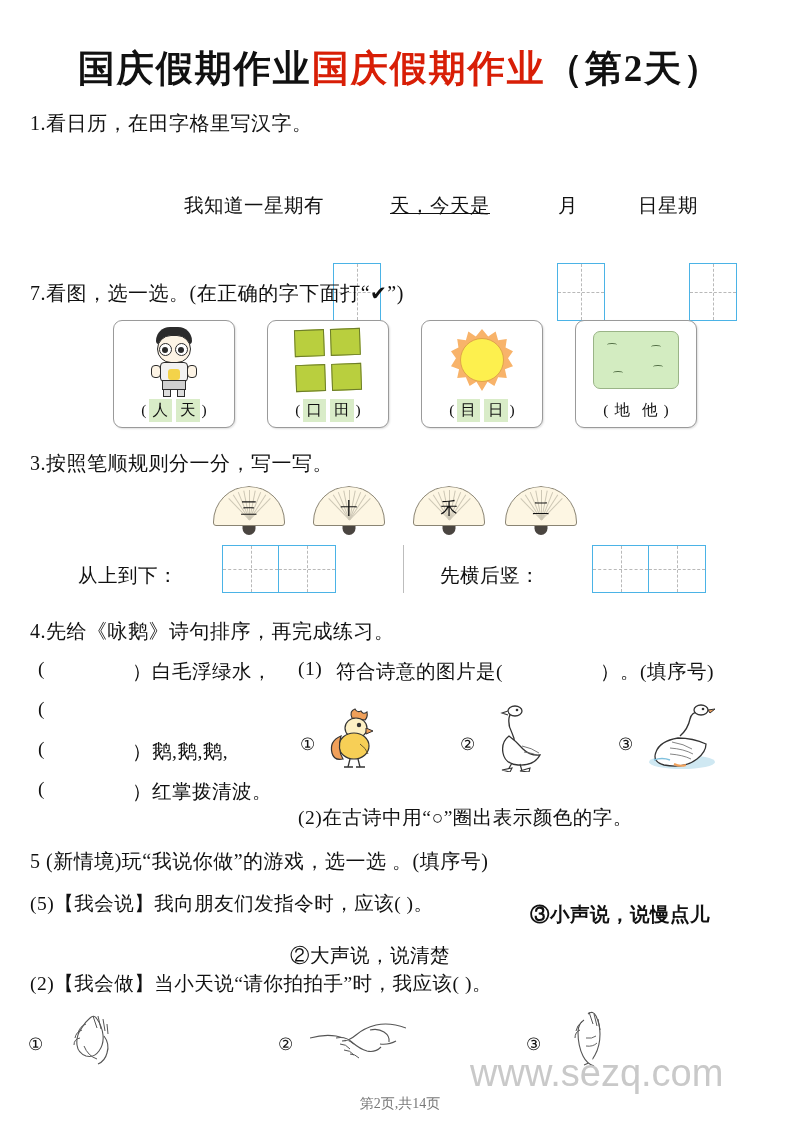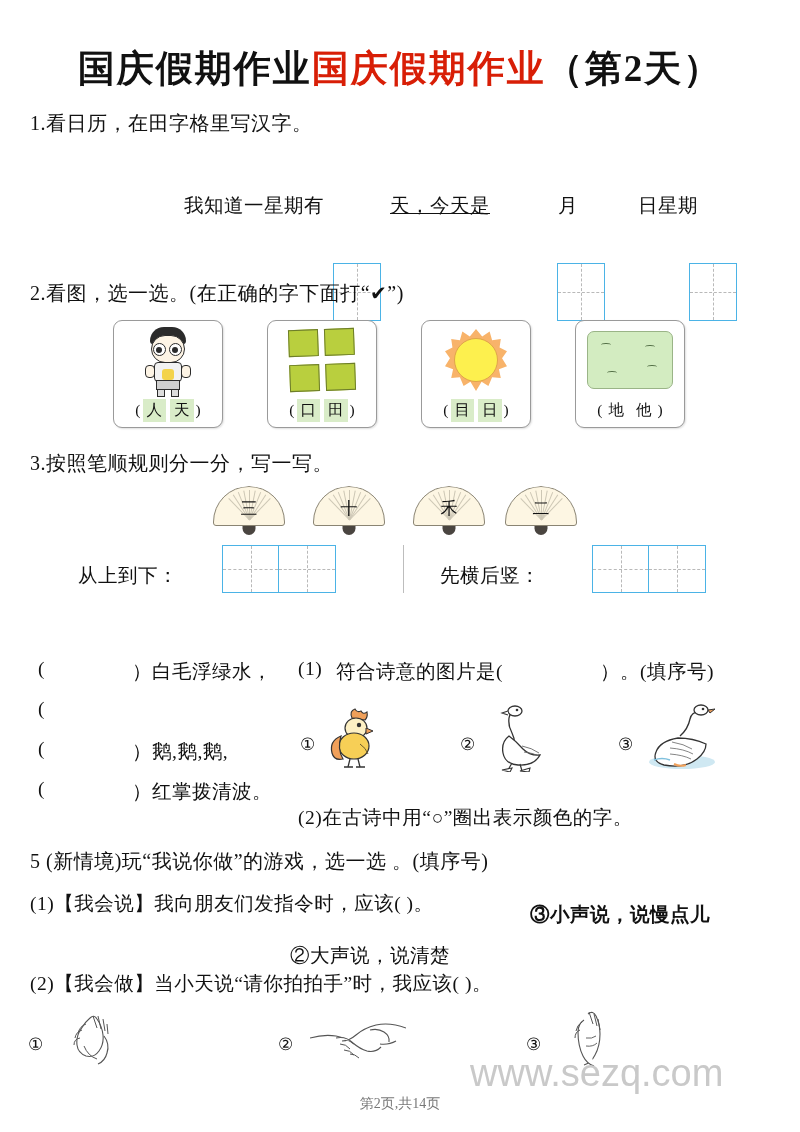--- a/index.html
+++ b/index.html
@@ -118,21 +118,21 @@
     background:#3a3a3a; border-radius:50%;
   }
   .cal-stick {
     position:absolute; right:14px; bottom:14px; width:22px; height:2px;
     background:#3b3b3b; transform:rotate(22deg); transform-origin:right;
   }
 
   
   .cards { position:absolute; left:113px; top:320px; width:580px; height:112px; }
   .card {
-    position:absolute; top:0; width:110px; height:108px;
+    position:absolute; top:0; width:122px; height:108px;
     border:1.4px solid #9a9a9a; border-radius:9px; background:#fff;
     box-shadow:1px 1px 2px rgba(0,0,0,0.13);
   }
   .card .art {
     position:absolute; left:0; right:0; top:4px; height:72px;
   }
   .card .lbl {
     position:absolute; left:0; right:0; bottom:5px;
     text-align:center; font-size:15.5px; white-space:nowrap;
   }
@@ -244,21 +244,21 @@
   <div class="abs q" style="left:184px; top:192px;">我知道一星期有</div>
   <div class="abs tzg" style="left:333px; top:169px; width:48px; height:58px;"></div>
   <div class="abs q" style="left:390px; top:192px;text-decoration:underline;">天，今天是</div>
   <div class="abs tzg" style="left:505px; top:169px; width:48px; height:58px;"></div>
   <div class="abs q" style="left:558px; top:192px;">月</div>
   <div class="abs tzg" style="left:585px; top:169px; width:48px; height:58px;"></div>
   <div class="abs q" style="left:638px; top:192px;">日星期</div>
   
 
   
-  <div class="abs q qhead" style="left:30px; top:280px;">2.看图，选一选。(在正确的字下面打“✔”)</div>
+  <div class="abs q qhead" style="left:30px; top:280px;">7.看图，选一选。(在正确的字下面打“✔”)</div>
 
   <div class="cards">
 
     <div class="card" style="left:0px;">
       <div class="art">
         <div class="boy">
           <div class="hair"></div>
           <div class="face"></div>
           <div class="gl" style="left:11px;"></div>
           <div class="gl" style="left:27px;"></div>
@@ -386,20 +386,21 @@
 
   <div class="divline" style="left:403px; top:545px; height:48px;"></div>
 
   <div class="abs q" style="left:440px; top:562px;">先横后竖：</div>
   <div class="abs tzg-pair" style="left:592px; top:545px; width:114px; height:48px;">
     <div class="cell" style="width:57px;"></div>
     <div class="cell" style="width:57px;"></div>
   </div>
 
   
+  <div class="abs q qhead" style="left:30px; top:618px;">4.先给《咏鹅》诗句排序，再完成练习。</div>
 
   <div class="abs q" style="left:38px; top:658px;">(</div>
   <div class="abs q" style="left:132px; top:658px;">）白毛浮绿水，</div>
   <div class="abs q" style="left:38px; top:698px;">(</div>
   <div class="abs q" style="left:38px; top:738px;">(</div>
   <div class="abs q" style="left:132px; top:738px;">）鹅,鹅,鹅,</div>
   <div class="abs q" style="left:38px; top:778px;">(</div>
   <div class="abs q" style="left:132px; top:778px;">）红掌拨清波。</div>
 
   <div class="abs q" style="left:298px; top:658px;">(1)</div>
@@ -451,21 +452,21 @@
         <path d="M30 64 q6 3 12 1" stroke="#f0a05a" stroke-width="2" fill="none"></path>
         <path d="M10 60 q8 -3 16 0" stroke="#7fc0dd" stroke-width="1.4" fill="none"></path>
       </svg>
     </div>
   </div>
 
   <div class="abs q" style="left:298px; top:804px;">(2)在古诗中用“○”圈出表示颜色的字。</div>
 
   
   <div class="abs q qhead" style="left:30px; top:848px;">5 (新情境)玩“我说你做”的游戏，选一选 。(填序号)</div>
-  <div class="abs q" style="left:30px; top:890px;">(1)【我会说】我向朋友们发指令时，应该(                   )。</div>
+  <div class="abs q" style="left:30px; top:890px;">(5)【我会说】我向朋友们发指令时，应该(                   )。</div>
 
   <div class="abs q" style="left:290px; top:930px;margin-top:12px;">②大声说，说清楚</div>
   <div class="abs q" style="left:530px; top:901px;font-weight:bold;">③小声说，说慢点儿</div>
 
   <div class="abs q" style="left:30px; top:970px;">(2)【我会做】当小天说“请你拍拍手”时，我应该(                )。</div>
 
   <div class="handrow">
     <div class="bnum" style="left:0px; top:24px;">①</div>
     <div class="bimg" style="left:32px; top:0px;">
       <svg width="66" height="58" viewBox="0 0 66 58">

